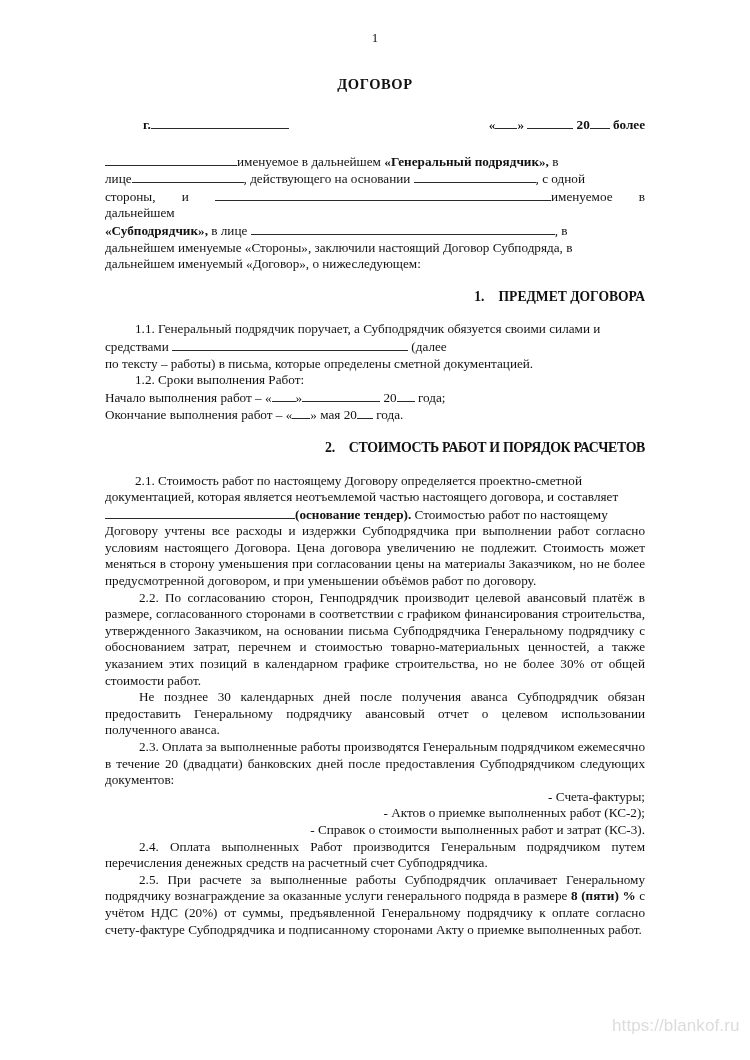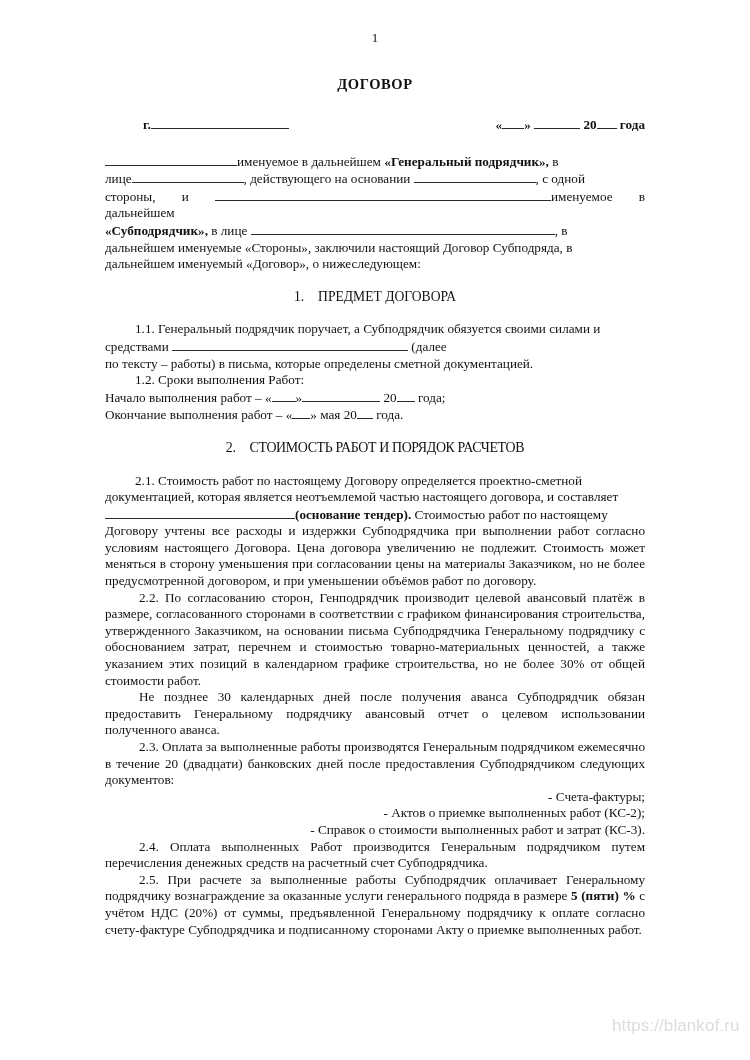--- a/index.html
+++ b/index.html
@@ -83,22 +83,22 @@
 
   p.just {
     margin: 0;
     text-align: justify;
     text-justify: inter-word;
   }
   p.just.indent { text-indent: 34px; }
   p.left { margin: 0; text-align: left; }
 
   .h2 {
-    text-align: center;
-    font-weight: normal;
+    text-align: right;
+    font-weight: bold;
     font-size: 13.6px;
     margin: 16px 0 16px 0;
   }
   .h2 .num { margin-right: 14px; }
   .h2.tight { letter-spacing: -0.35px; font-size: 13.9px; }
 
   .b { font-weight: bold; }
 
   .lead { display: inline-block; width: 30px; }
 
@@ -148,21 +148,21 @@
 
     <div class="page-number">1</div>
 
     <div class="doc-title">ДОГОВОР</div>
 
     <div class="city-date-row">
       <div class="city-block">
         <span>г.</span><span class="ul ul-city"></span>
       </div>
       <div class="date-block">
-        <span>«</span><span class="ul ul-day"></span><span>»</span>&nbsp;<span class="ul ul-mon"></span>&nbsp;<span>20</span><span class="ul ul-yr"></span>&nbsp;<span>года</span>
+        <span>«</span><span class="ul ul-day"></span><span>»</span>&nbsp;<span class="ul ul-mon"></span>&nbsp;<span>20</span><span class="ul ul-yr"></span>&nbsp;<span>более</span>
       </div>
     </div>
 
     <p class="just">
       <span class="inline-line l-w130"></span><span>именуемое</span>
       <span>в</span>
       <span>дальнейшем</span>
       <span class="b">«Генеральный подрядчик»,</span>
       <span>в</span>
     </p>
@@ -252,21 +252,21 @@
     </ul>
 
     <p class="just indent">
       <span>2.4.</span>
       <span>Оплата выполненных Работ производится Генеральным подрядчиком путем перечисления денежных средств на расчетный счет Субподрядчика.</span>
     </p>
 
     <p class="just indent">
       <span>2.5.</span>
       <span>При расчете за  выполненные работы Субподрядчик оплачивает Генеральному подрядчику вознаграждение  за оказанные услуги генерального подряда в размере</span>
-      <span class="b">5 (пяти)</span>
+      <span class="b">8 (пяти)</span>
       <span class="b">%</span>
       <span>с учётом НДС (20%) от суммы, предъявленной Генеральному подрядчику к оплате согласно счету-фактуре Субподрядчика и подписанному сторонами Акту о приемке выполненных работ.</span>
     </p>
 
   </div>
 
   <div class="watermark">https://blankof.ru</div>
 </div>
 
 </body></html>

